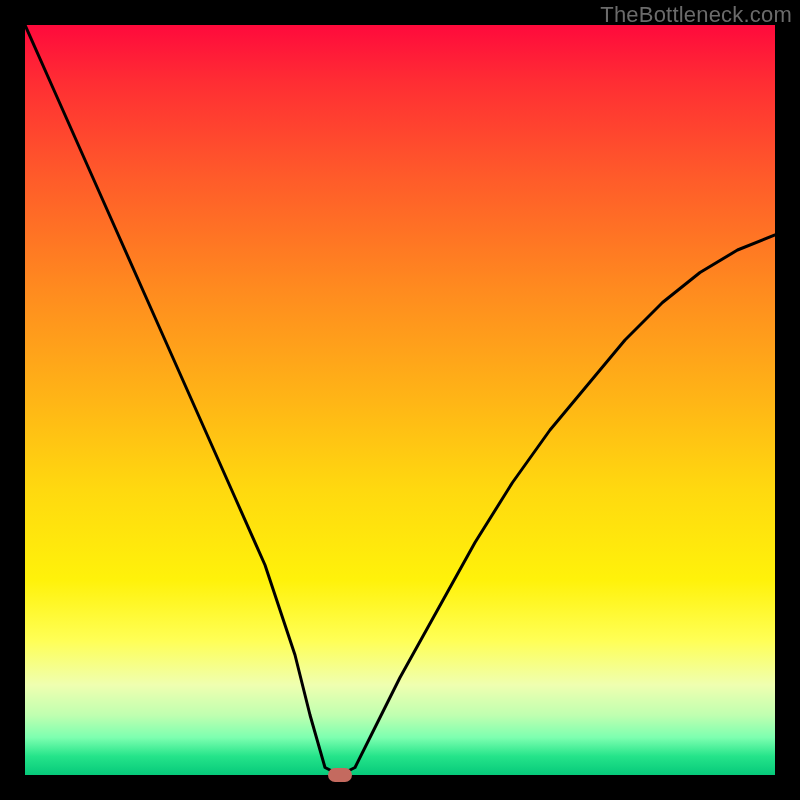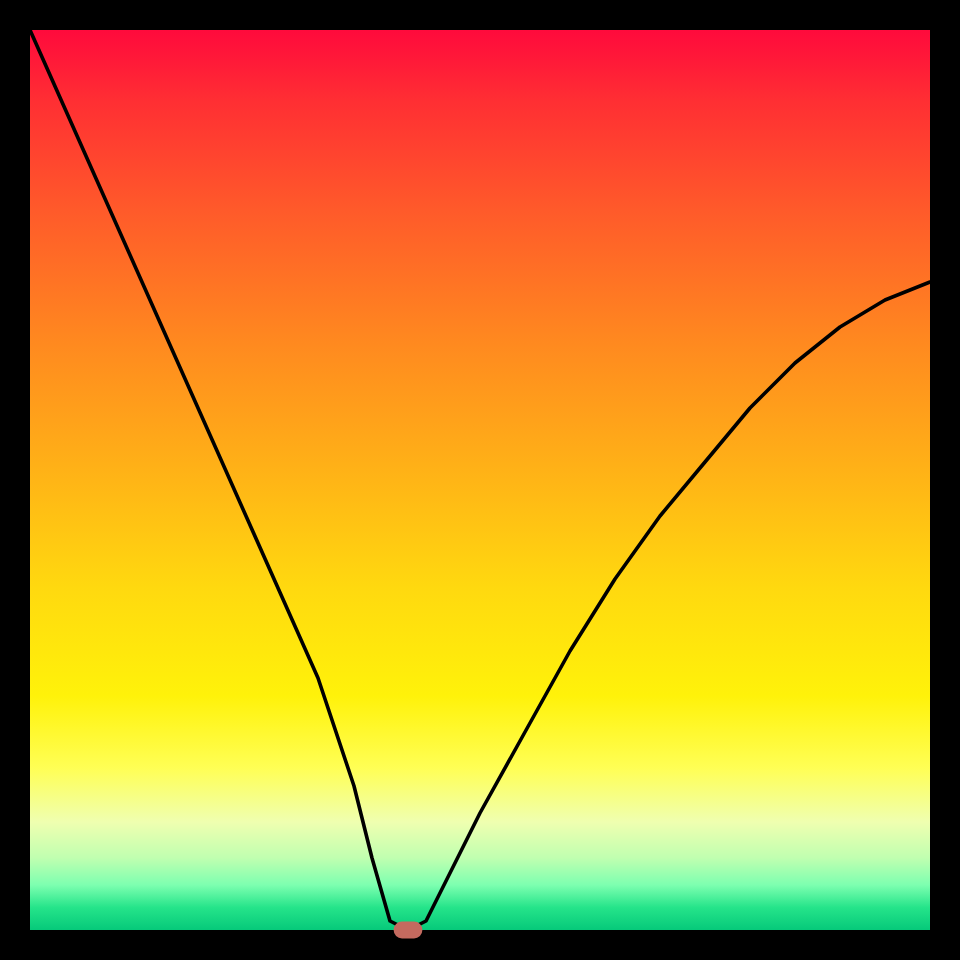--- a/index.html
+++ b/index.html
@@ -68,19 +68,20 @@
     width: 24px;
     height: 14px;
     border-radius: 7px;
     transform: translate(-50%, -50%);
   }
 </style>
 </head>
 <body>
 
 <div class="frame">
+  <div class="watermark">TheBottleneck.com</div>
   <div class="plot-area">
     <svg class="curve" viewBox="0 0 750 750" preserveAspectRatio="none">
       <path id="curve-path" d="M0.0 0.0 L30.0 67.5 L60.0 135.0 L90.0 202.5 L120.0 270.0 L150.0 337.5 L180.0 405.0 L210.0 472.5 L240.0 540.0 L270.0 630.0 L285.0 690.0 L300.0 742.5 L315.0 750.0 L330.0 742.5 L345.0 712.5 L375.0 652.5 L412.5 585.0 L450.0 517.5 L487.5 457.5 L525.0 405.0 L562.5 360.0 L600.0 315.0 L637.5 277.5 L675.0 247.5 L712.5 225.0 L750.0 210.0" style="stroke: rgb(0, 0, 0);"></path>
     </svg>
     <div class="marker" id="marker" style="left: 315px; top: 750px; background: rgb(196, 106, 95);"></div>
   </div>
 </div>
 
 </body></html>

